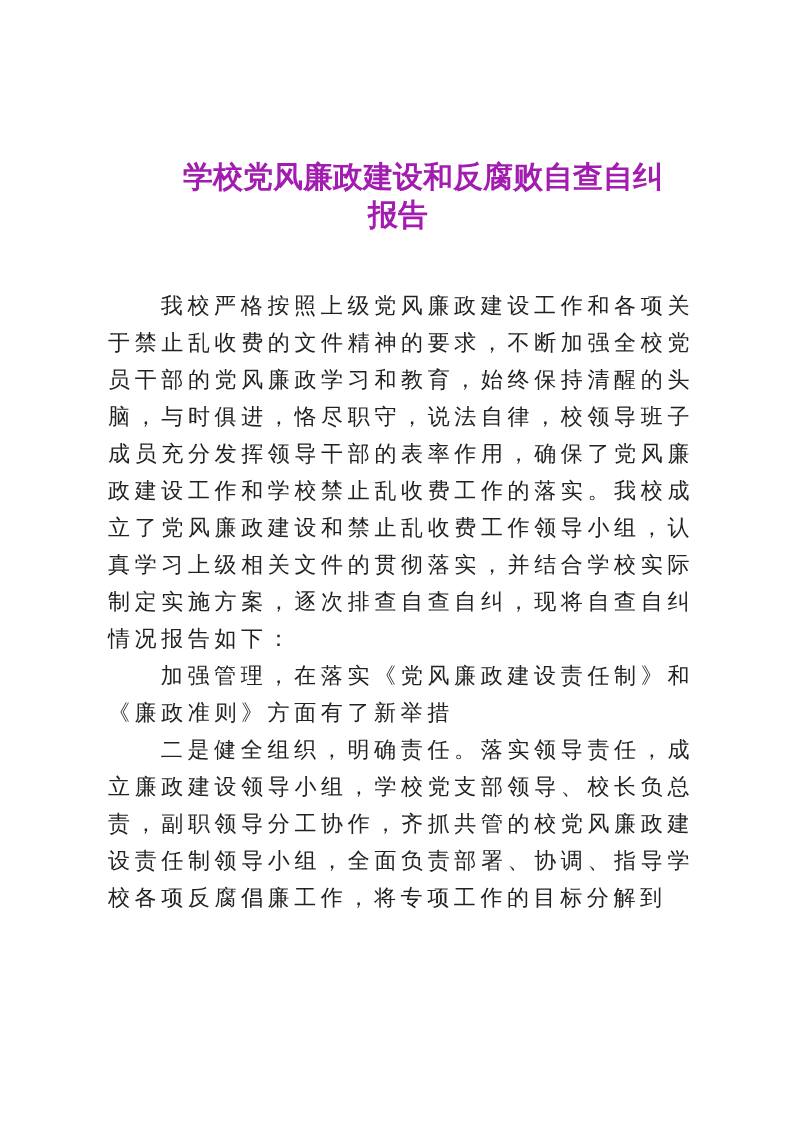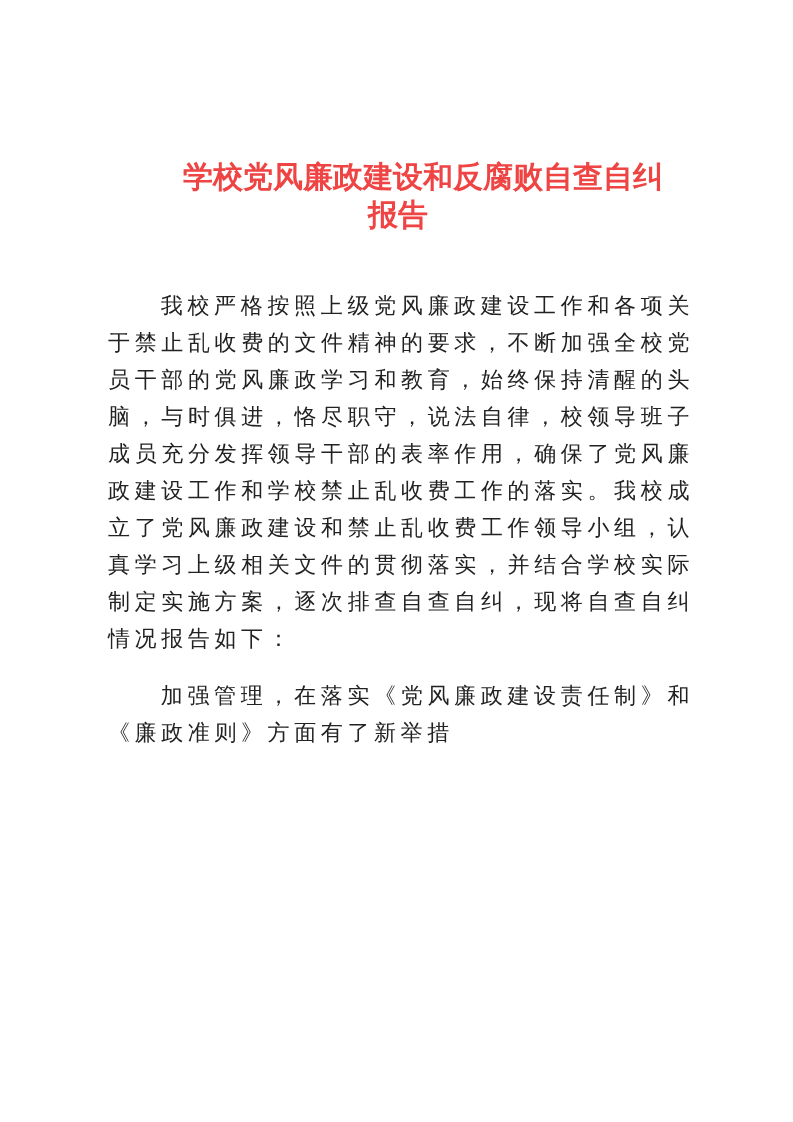--- a/index.html
+++ b/index.html
@@ -4,39 +4,40 @@
 <style>
   html, body { margin: 0; padding: 0; background: #ffffff; }
   body { width: 793px; height: 1122px; position: relative; overflow: hidden; }
   .page {
     position: absolute; left: 0; top: 0; width: 793px; height: 1122px; background: #fff;
     font-family: "DejaVu Serif", "Liberation Serif", serif; color: #111;
   }
   .title {
     position: absolute; left: 108px; width: 580px; top: 158px;
     text-align: center; font-family: "DejaVu Sans", "Liberation Sans", sans-serif;
-    font-weight: bold; font-size: 30px; line-height: 38px; color: #ef4444;
+    font-weight: bold; font-size: 30px; line-height: 38px; color: #a21caf;
     letter-spacing: 0px;
   }
   .title .l1 { display: block; padding-left: 50px; white-space: nowrap; }
   .title .l2 { display: block; }
   .body {
     position: absolute; left: 108px; width: 586px; top: 287px;
   }
   .para {
     margin: 0; font-size: 22px; line-height: 37px; letter-spacing: 4.6px;
     text-indent: 2.4em; text-align: justify; color: #222;
   }
-  .para + .para { margin-top: 20px; }
+  .para + .para { margin-top: 0; }
 </style>
 </head>
 <body>
 
 <div class="page">
   <h1 class="title" style="margin:0;">
     <span class="l1">学校党风廉政建设和反腐败自查自纠</span>
     <span class="l2">报告</span>
   </h1>
   <div class="body">
     <p class="para">我校严格按照上级党风廉政建设工作和各项关于禁止乱收费的文件精神的要求，不断加强全校党员干部的党风廉政学习和教育，始终保持清醒的头脑，与时俱进，恪尽职守，说法自律，校领导班子成员充分发挥领导干部的表率作用，确保了党风廉政建设工作和学校禁止乱收费工作的落实。我校成立了党风廉政建设和禁止乱收费工作领导小组，认真学习上级相关文件的贯彻落实，并结合学校实际制定实施方案，逐次排查自查自纠，现将自查自纠情况报告如下：</p>
     <p class="para">加强管理，在落实《党风廉政建设责任制》和《廉政准则》方面有了新举措</p>
+    <p class="para">二是健全组织，明确责任。落实领导责任，成立廉政建设领导小组，学校党支部领导、校长负总责，副职领导分工协作，齐抓共管的校党风廉政建设责任制领导小组，全面负责部署、协调、指导学校各项反腐倡廉工作，将专项工作的目标分解到</p>
   </div>
 </div>
 
 </body></html>

